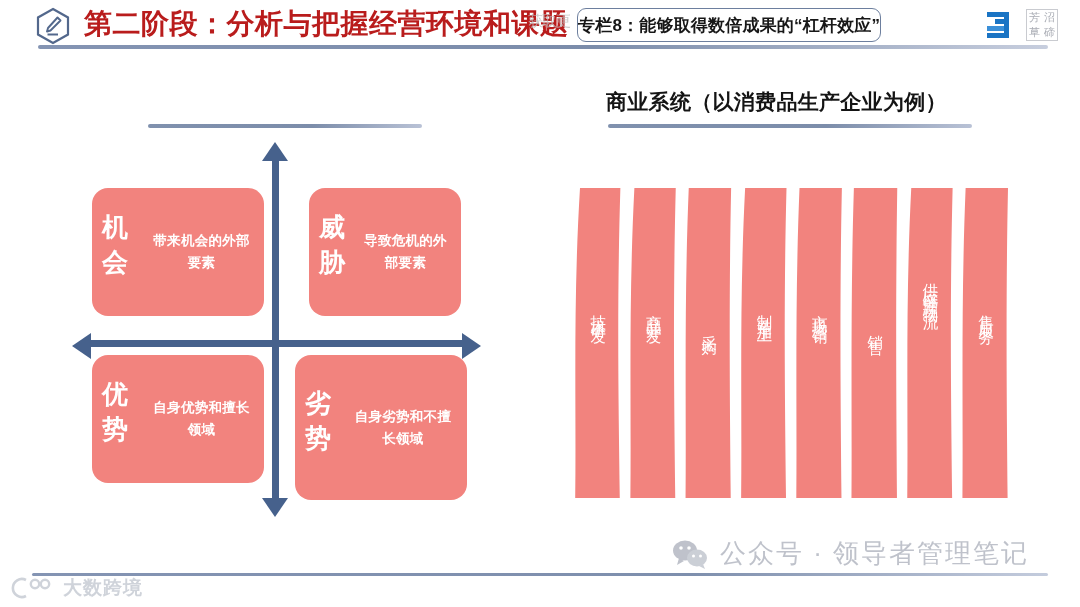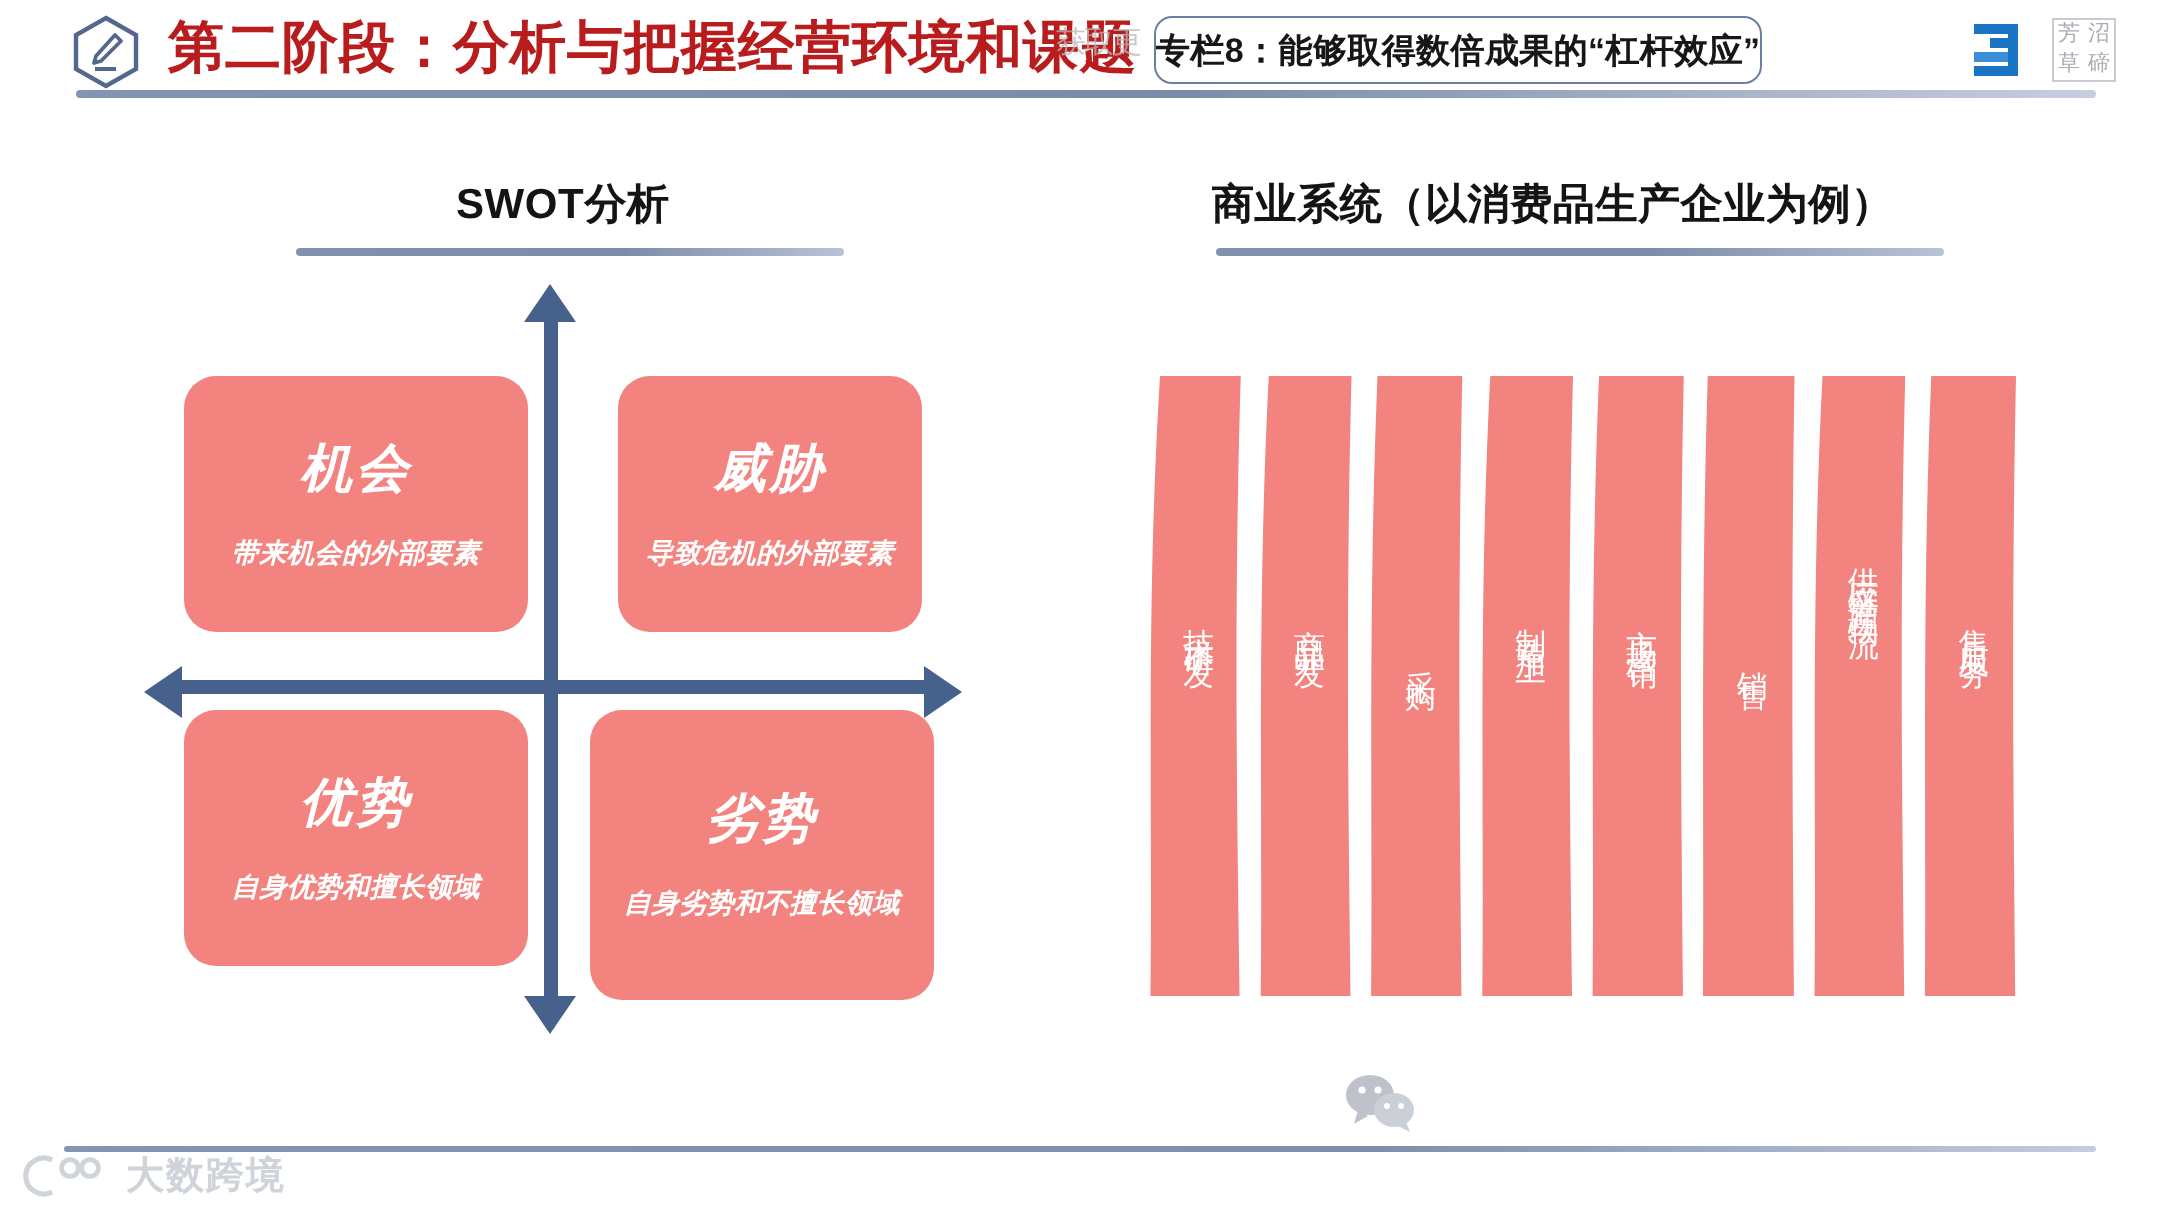--- a/index.html
+++ b/index.html
@@ -161,26 +161,24 @@
     border-top: 13px solid transparent;
     border-bottom: 13px solid transparent;
     border-left: 19px solid #46618c;
   }
 
   .quad {
     position: absolute;
     background: #f2837e;
     border-radius: 16px;
     display: flex;
-    flex-direction: column;
     align-items: center;
     justify-content: center;
     color: #ffffff;
     padding: 6px 10px;
-    font-style: italic;
   }
   .quad .quad-label {
     font-size: 26px;
     font-weight: bold;
     letter-spacing: 2px;
     margin-bottom: 14px;
   }
   .quad .quad-desc {
     font-size: 13.5px;
     font-weight: bold;
@@ -292,21 +290,20 @@
     <div id="seal-stamp">
       <span>芳</span>
       <span>沼</span>
       <span>草</span>
       <span>碲</span>
     </div>
 
     <div id="header-rule"></div>
   </div>
 
-  <div class="section-title" id="swot-title">SWOT分析</div>
   <div class="section-rule" id="swot-rule"></div>
 
   <div class="section-title" id="biz-title">商业系统（以消费品生产企业为例）</div>
   <div class="section-rule" id="biz-rule"></div>
 
   <div id="swot-area">
     <div class="axis" id="axis-v"></div>
     <div class="axis" id="axis-h"></div>
     <div class="arrow-head" id="arrow-up"></div>
     <div class="arrow-head" id="arrow-down"></div>
@@ -365,20 +362,21 @@
     <svg width="36" height="30" viewBox="0 0 36 30">
       <ellipse cx="13" cy="11.5" rx="12" ry="10" fill="#b4b8c2"></ellipse>
       <polygon points="7,19 5,26 12,22" fill="#b4b8c2"></polygon>
       <circle cx="9" cy="9" r="1.8" fill="#ffffff"></circle>
       <circle cx="17" cy="9" r="1.8" fill="#ffffff"></circle>
       <ellipse cx="25" cy="19" rx="10" ry="8.5" fill="#c3c7d0"></ellipse>
       <polygon points="31,25 33,30 27,27" fill="#c3c7d0"></polygon>
       <circle cx="21.5" cy="17" r="1.5" fill="#ffffff"></circle>
       <circle cx="28.5" cy="17" r="1.5" fill="#ffffff"></circle>
     </svg>
+    <span class="wm-text">公众号 · 领导者管理笔记</span>
   </div>
 
   <div id="bottom-logo">
     <svg width="46" height="24" viewBox="0 0 46 24">
       <path d="M16 4 A9 9 0 1 0 16 20" fill="none" stroke="#cfd3da" stroke-width="2.6"></path>
       <circle cx="25" cy="8" r="4.2" fill="none" stroke="#cfd3da" stroke-width="2.4"></circle>
       <circle cx="35" cy="8" r="4.2" fill="none" stroke="#cfd3da" stroke-width="2.4"></circle>
     </svg>
     <span class="logo-text">大数跨境</span>
   </div>

